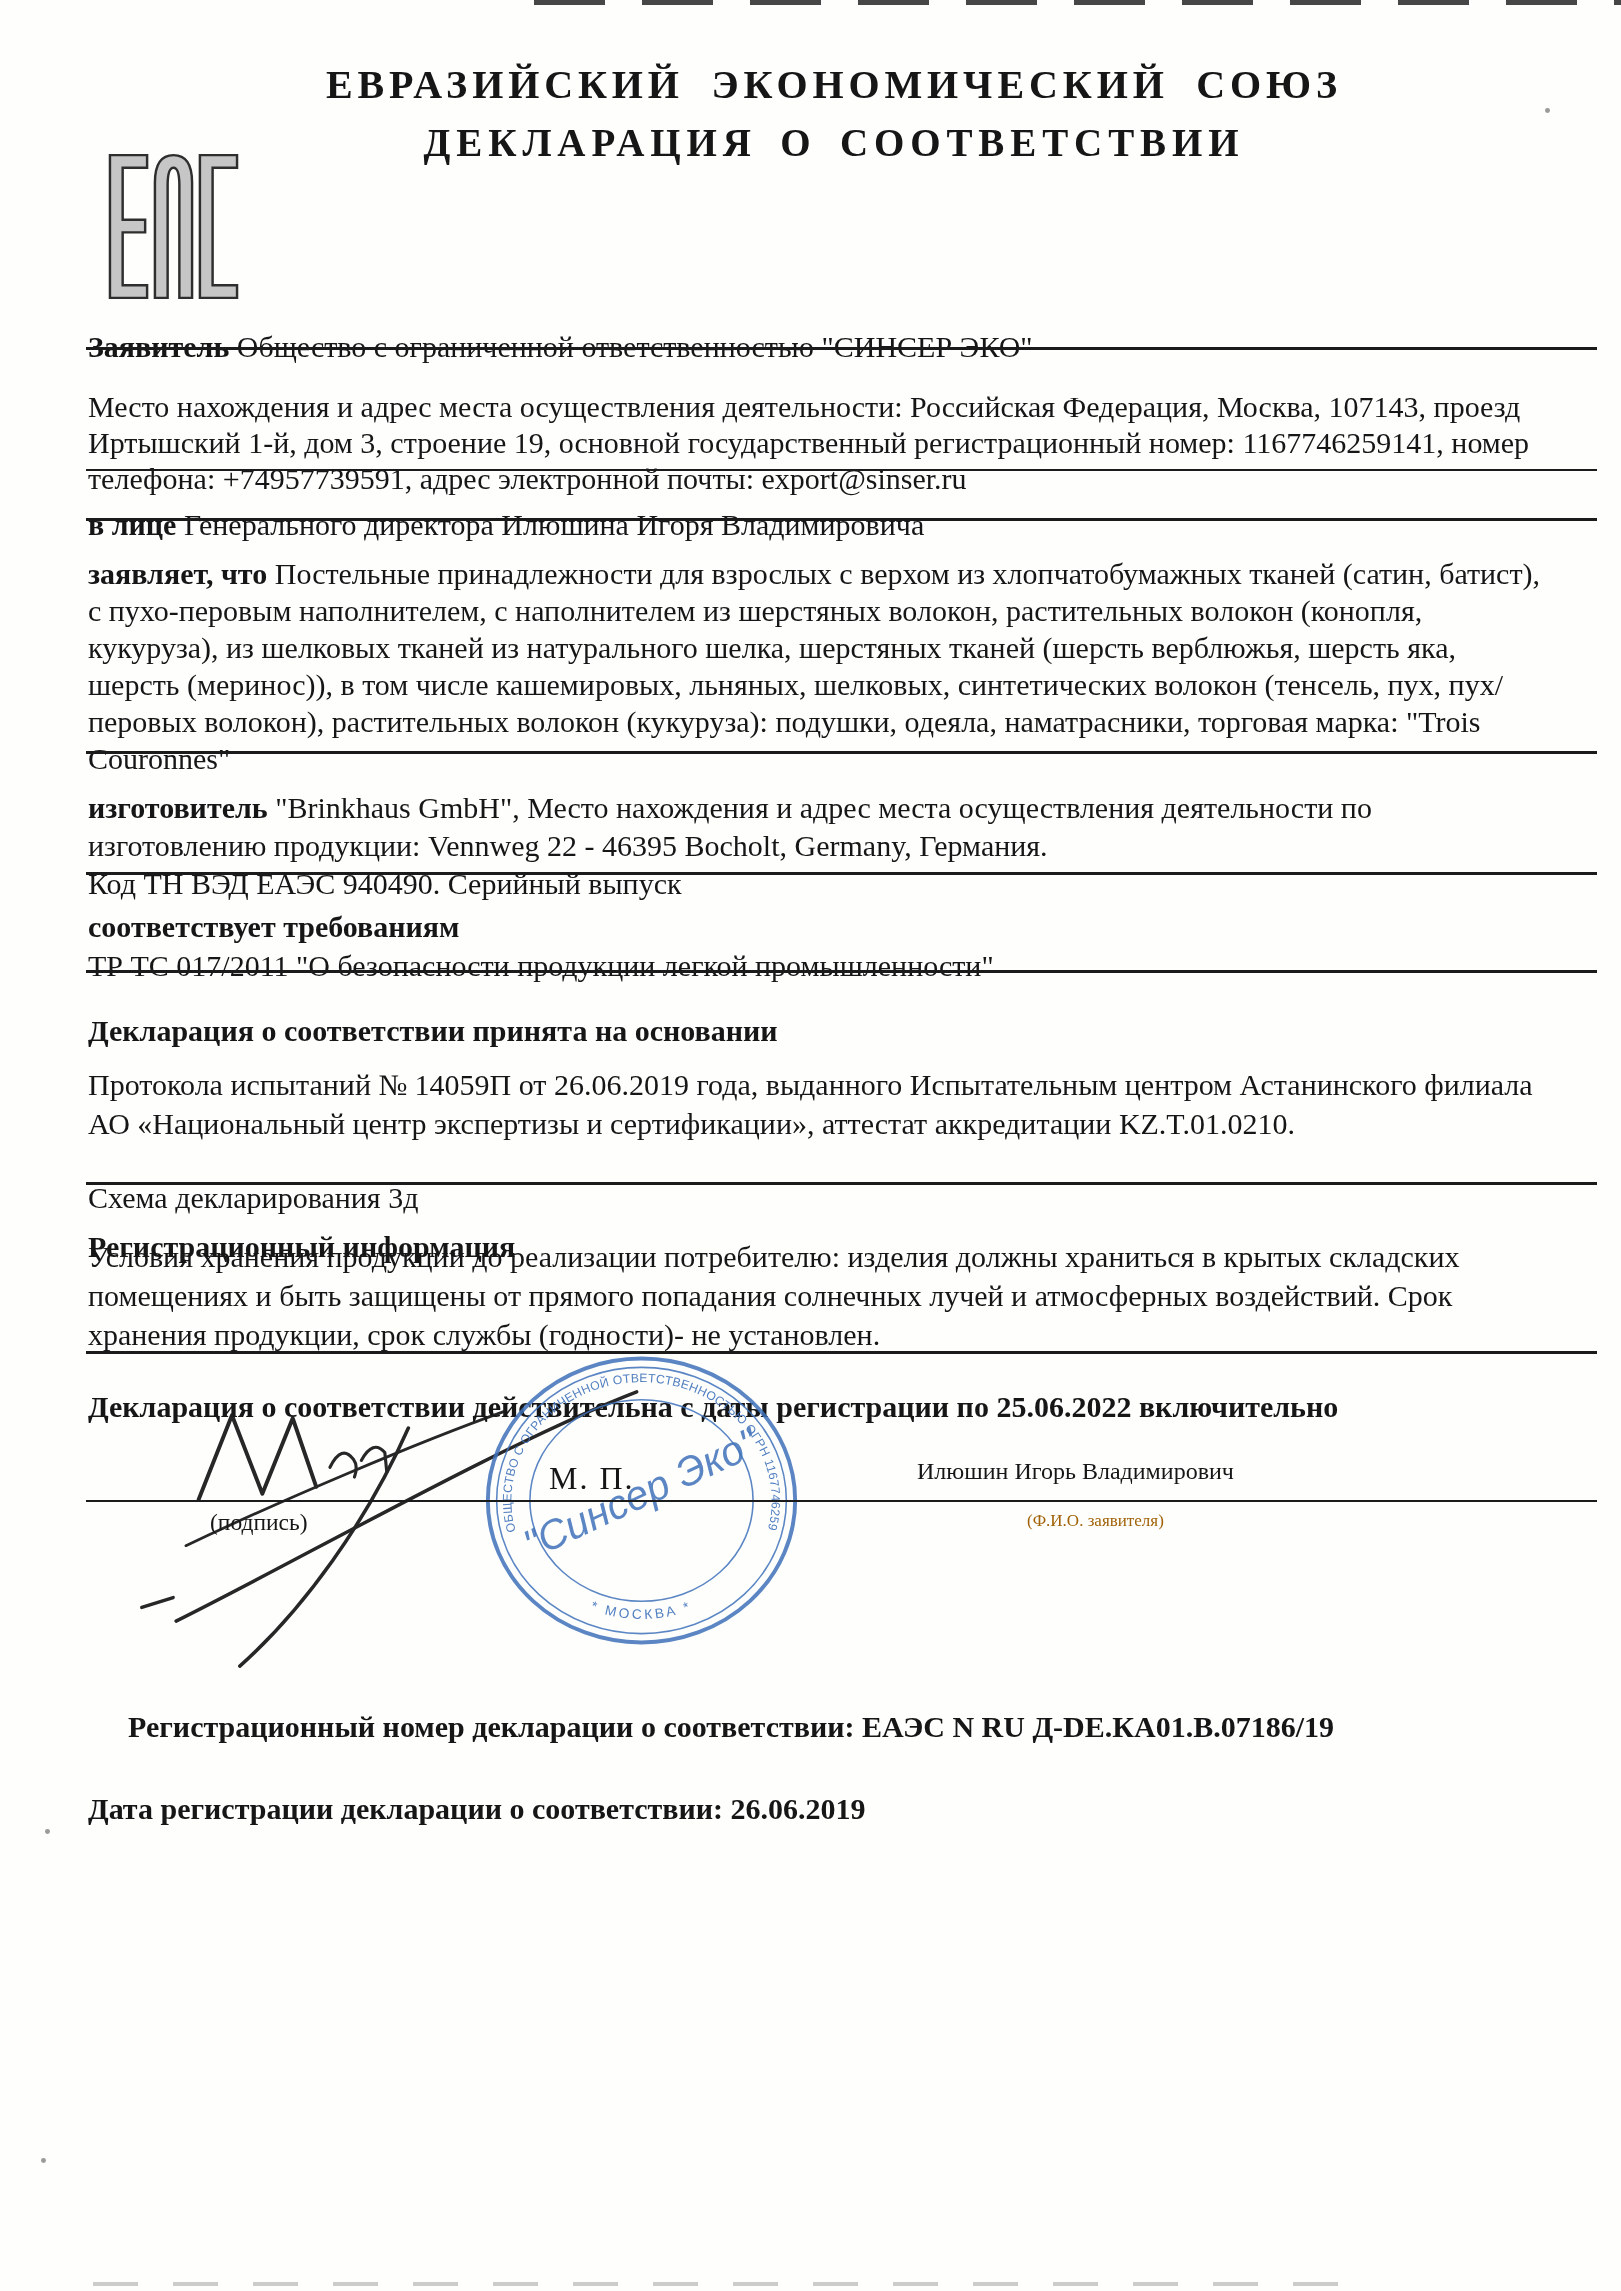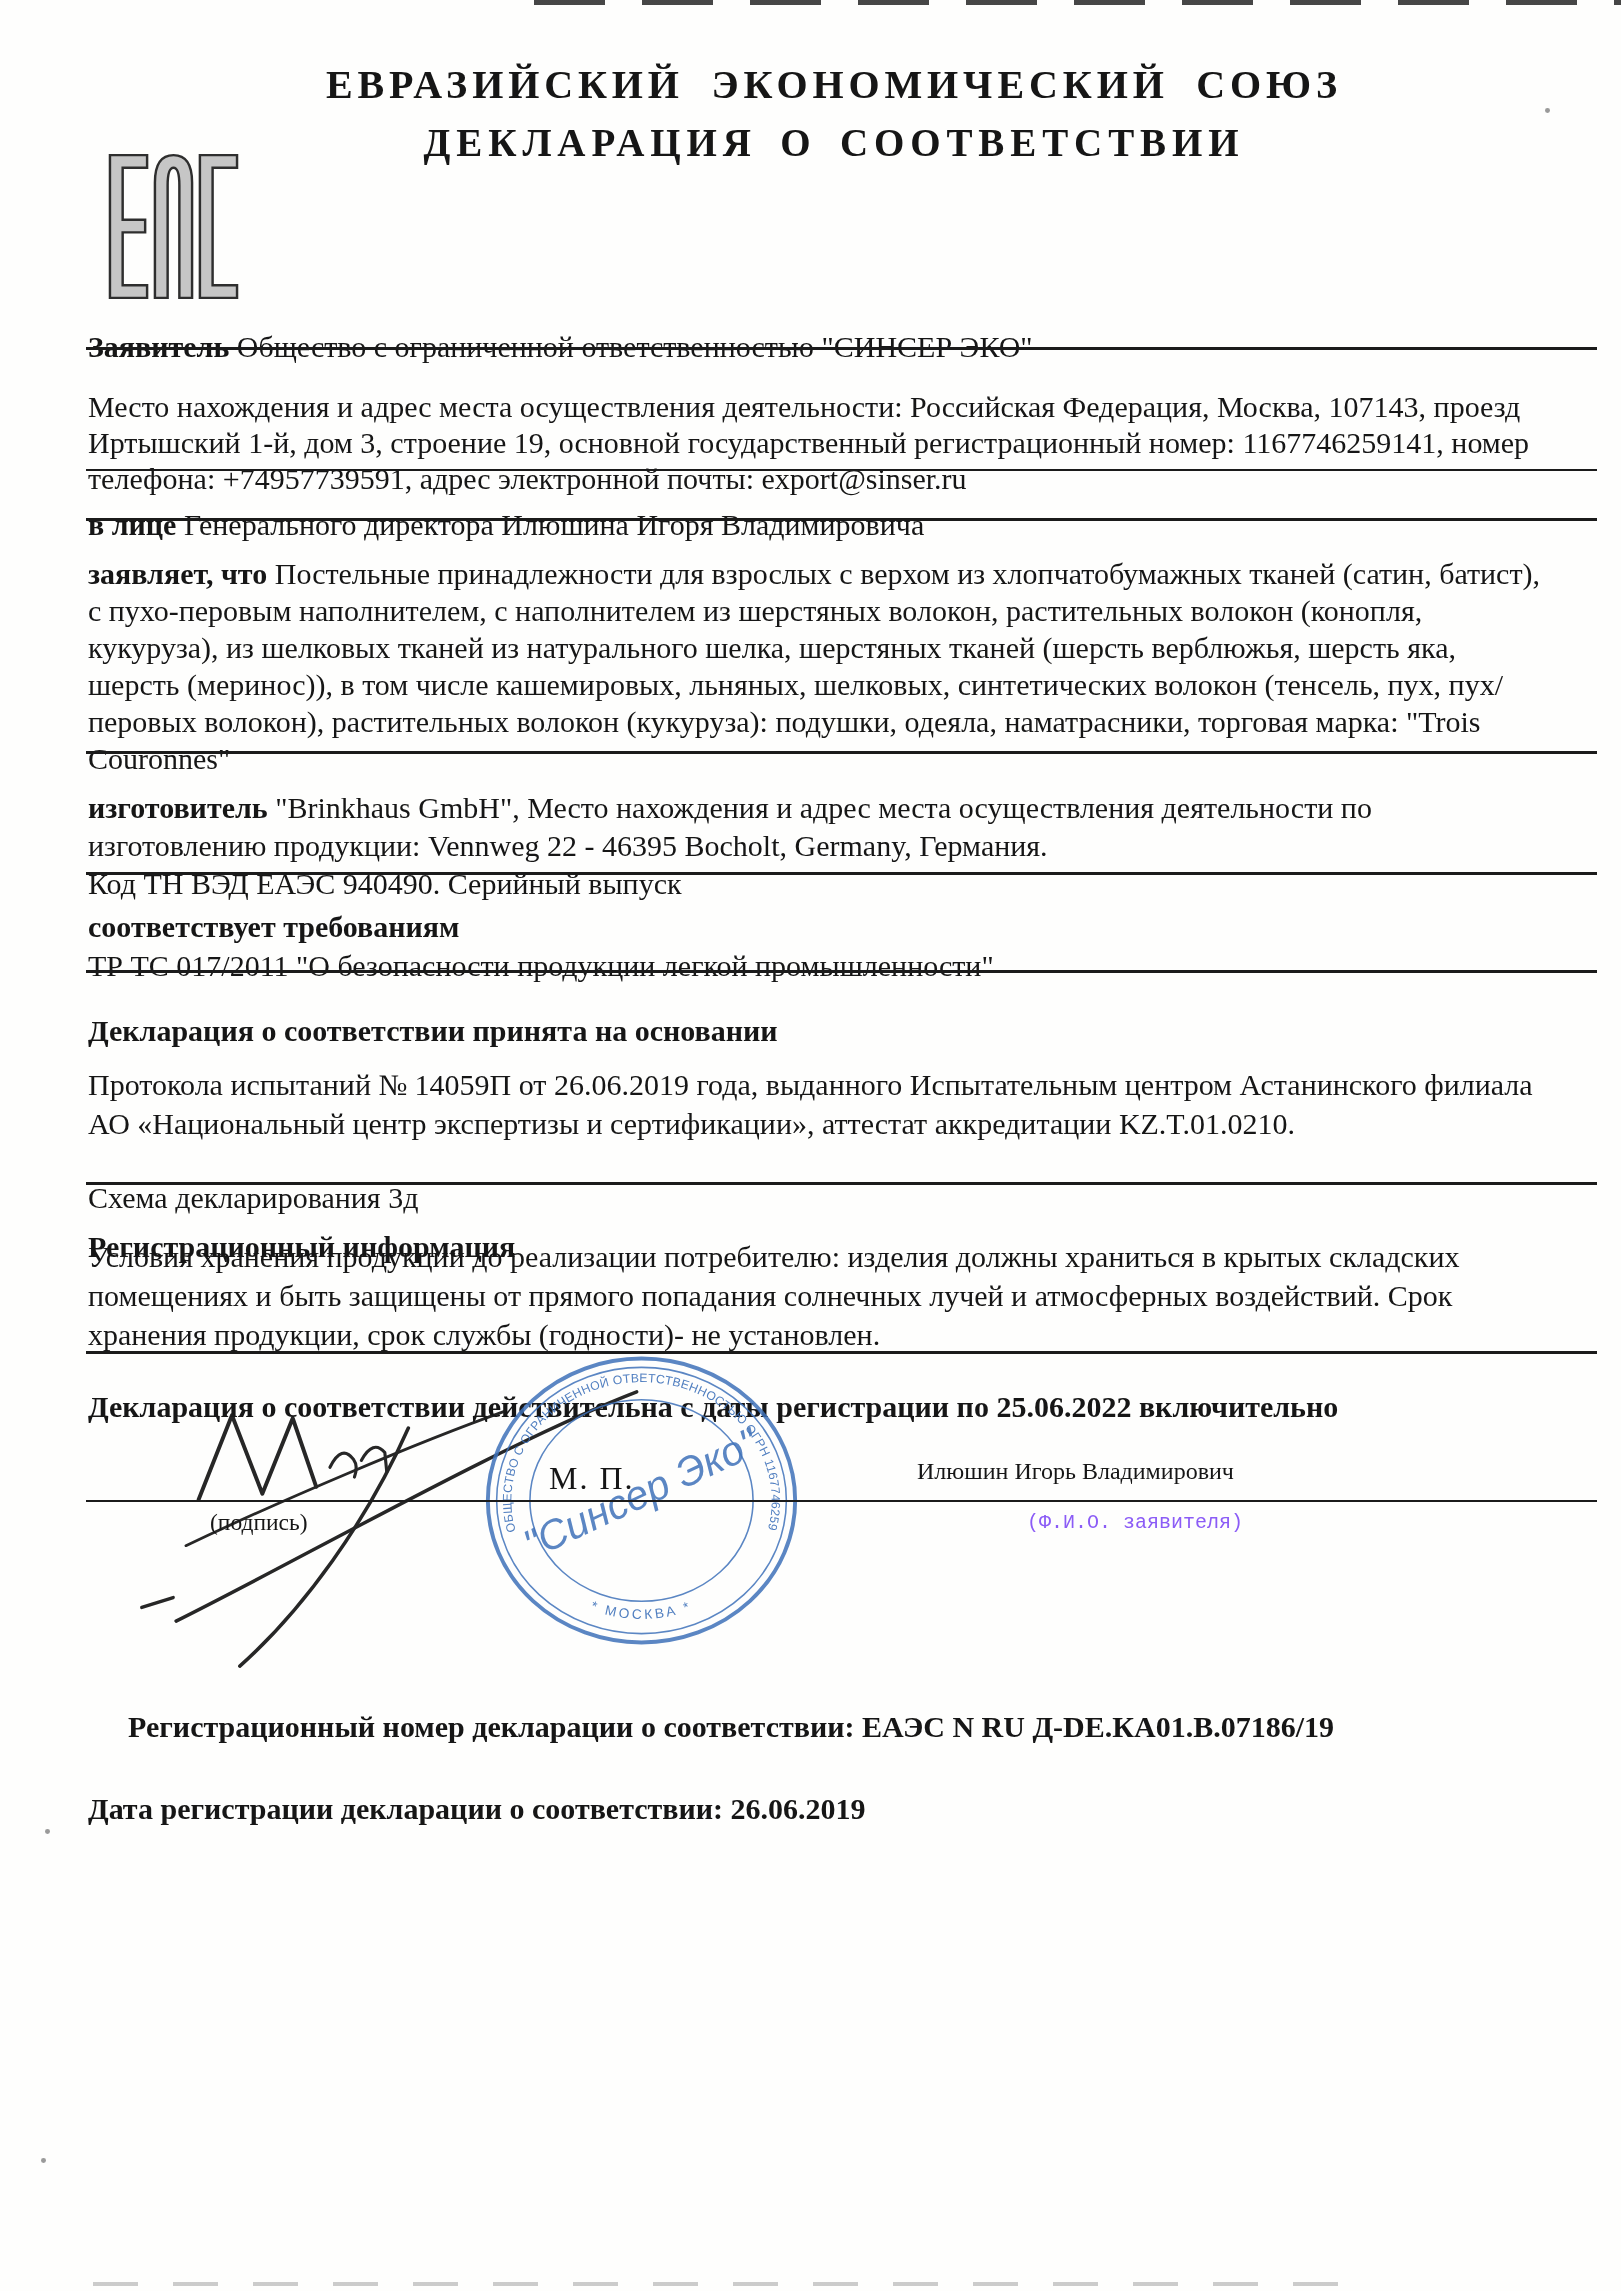--- a/index.html
+++ b/index.html
@@ -6,21 +6,21 @@
   .page{position:relative;width:1621px;height:2292px;background:#fefefd;overflow:hidden;
         font-family:"Liberation Serif","DejaVu Serif",serif;color:#161616;}
   .abs{position:absolute;}
   .title{left:0;width:100%;text-align:center;font-weight:bold;box-sizing:border-box;padding-left:47px;}
   .t1{top:61px;font-size:40px;letter-spacing:4.9px;word-spacing:12.7px;}
   .t2{top:120px;font-size:39px;letter-spacing:5.9px;word-spacing:7.8px;}
   .para{left:88px;width:1456px;font-size:30px;line-height:37px;}
   .b{font-weight:bold;}
   .rule{left:86px;width:1511px;height:0;border-top:3.9px solid #1b1b1b;}
   .rule.thin{border-top-width:2.9px;}
-  .caption{font-size:20px;color:#8b5cf6;font-family:Liberation Mono, monospace;}
+  .caption{font-size:17px;color:#a16207;}
   .dashes-top{top:0;left:534px;width:1087px;height:4.9px;opacity:.85;
      background:repeating-linear-gradient(90deg,#262626 0 71px,transparent 71px 108px);}
   .dashes-bottom{top:2282px;left:93px;width:1264px;height:3.9px;opacity:.45;
      background:repeating-linear-gradient(90deg,#8e8e8e 0 45px,transparent 45px 80px);}
   .speck{width:4.9px;height:4.9px;border-radius:50%;background:#6f6f6f;opacity:.7;}
   .mp{font-size:32px;letter-spacing:2px;}
   .sig-caption{font-size:23.5px;}
   .stamp-svg text{font-family:"Liberation Sans","DejaVu Sans",sans-serif;}
 </style>
 </head>

